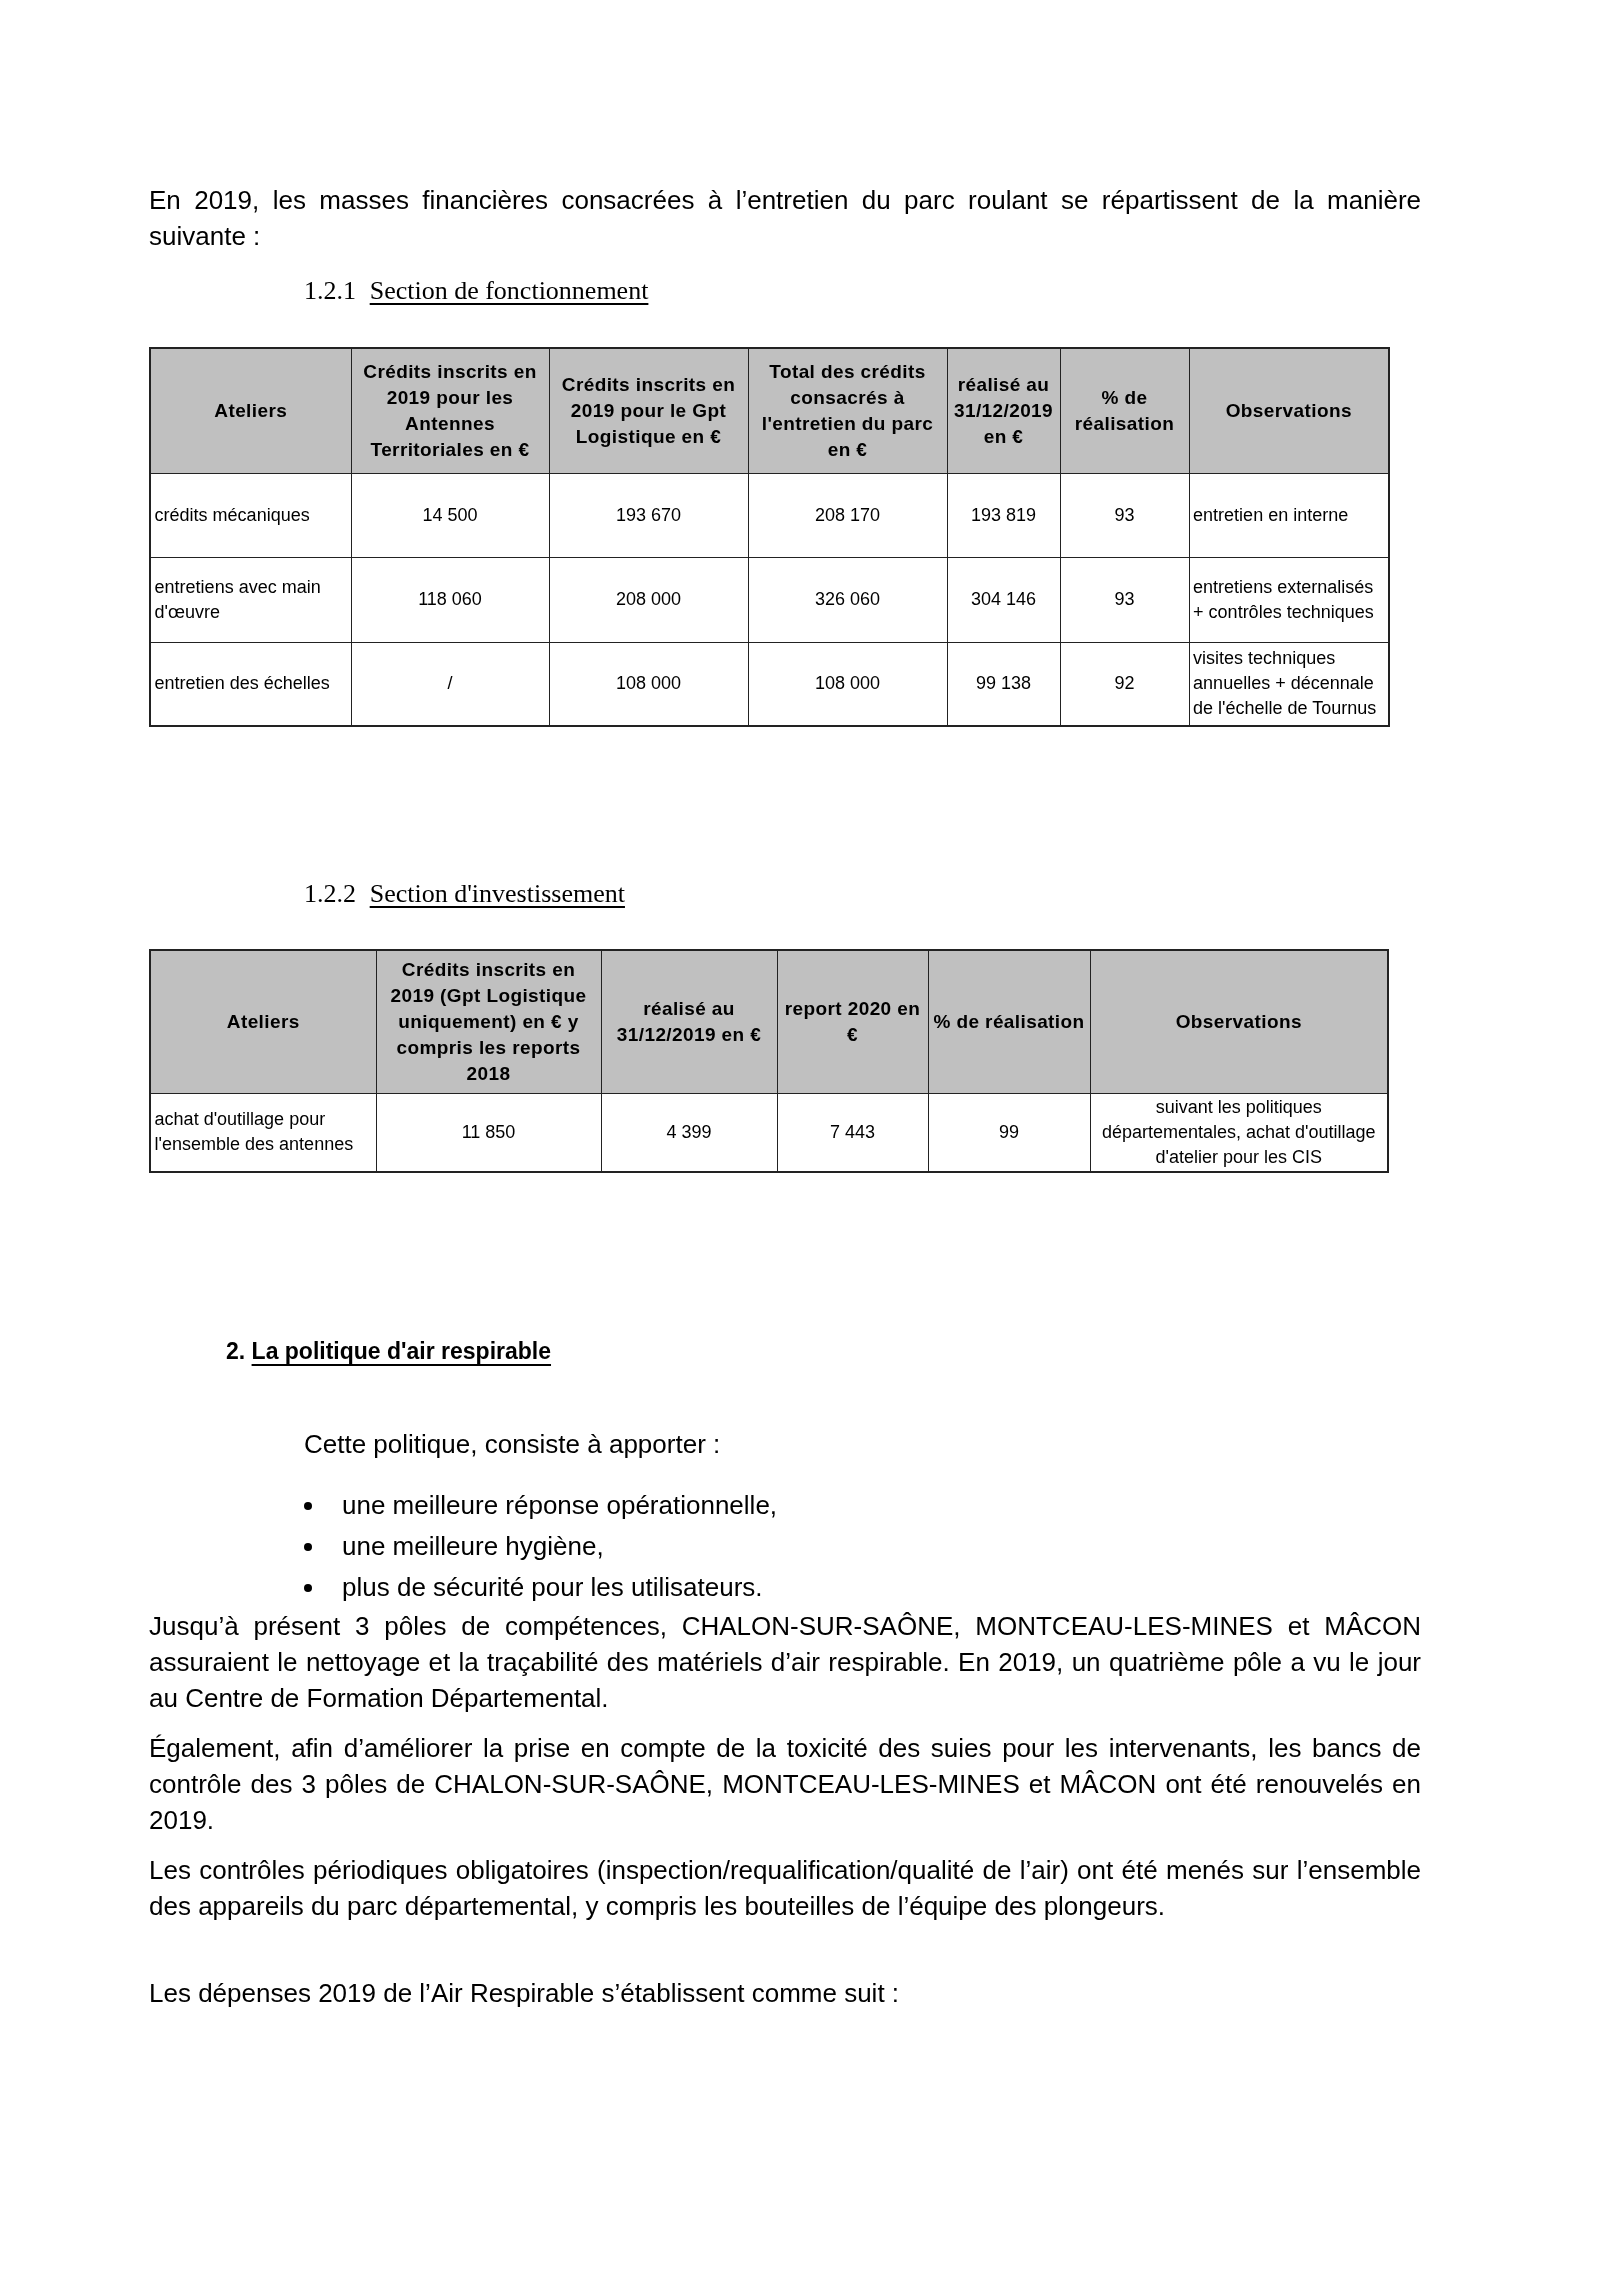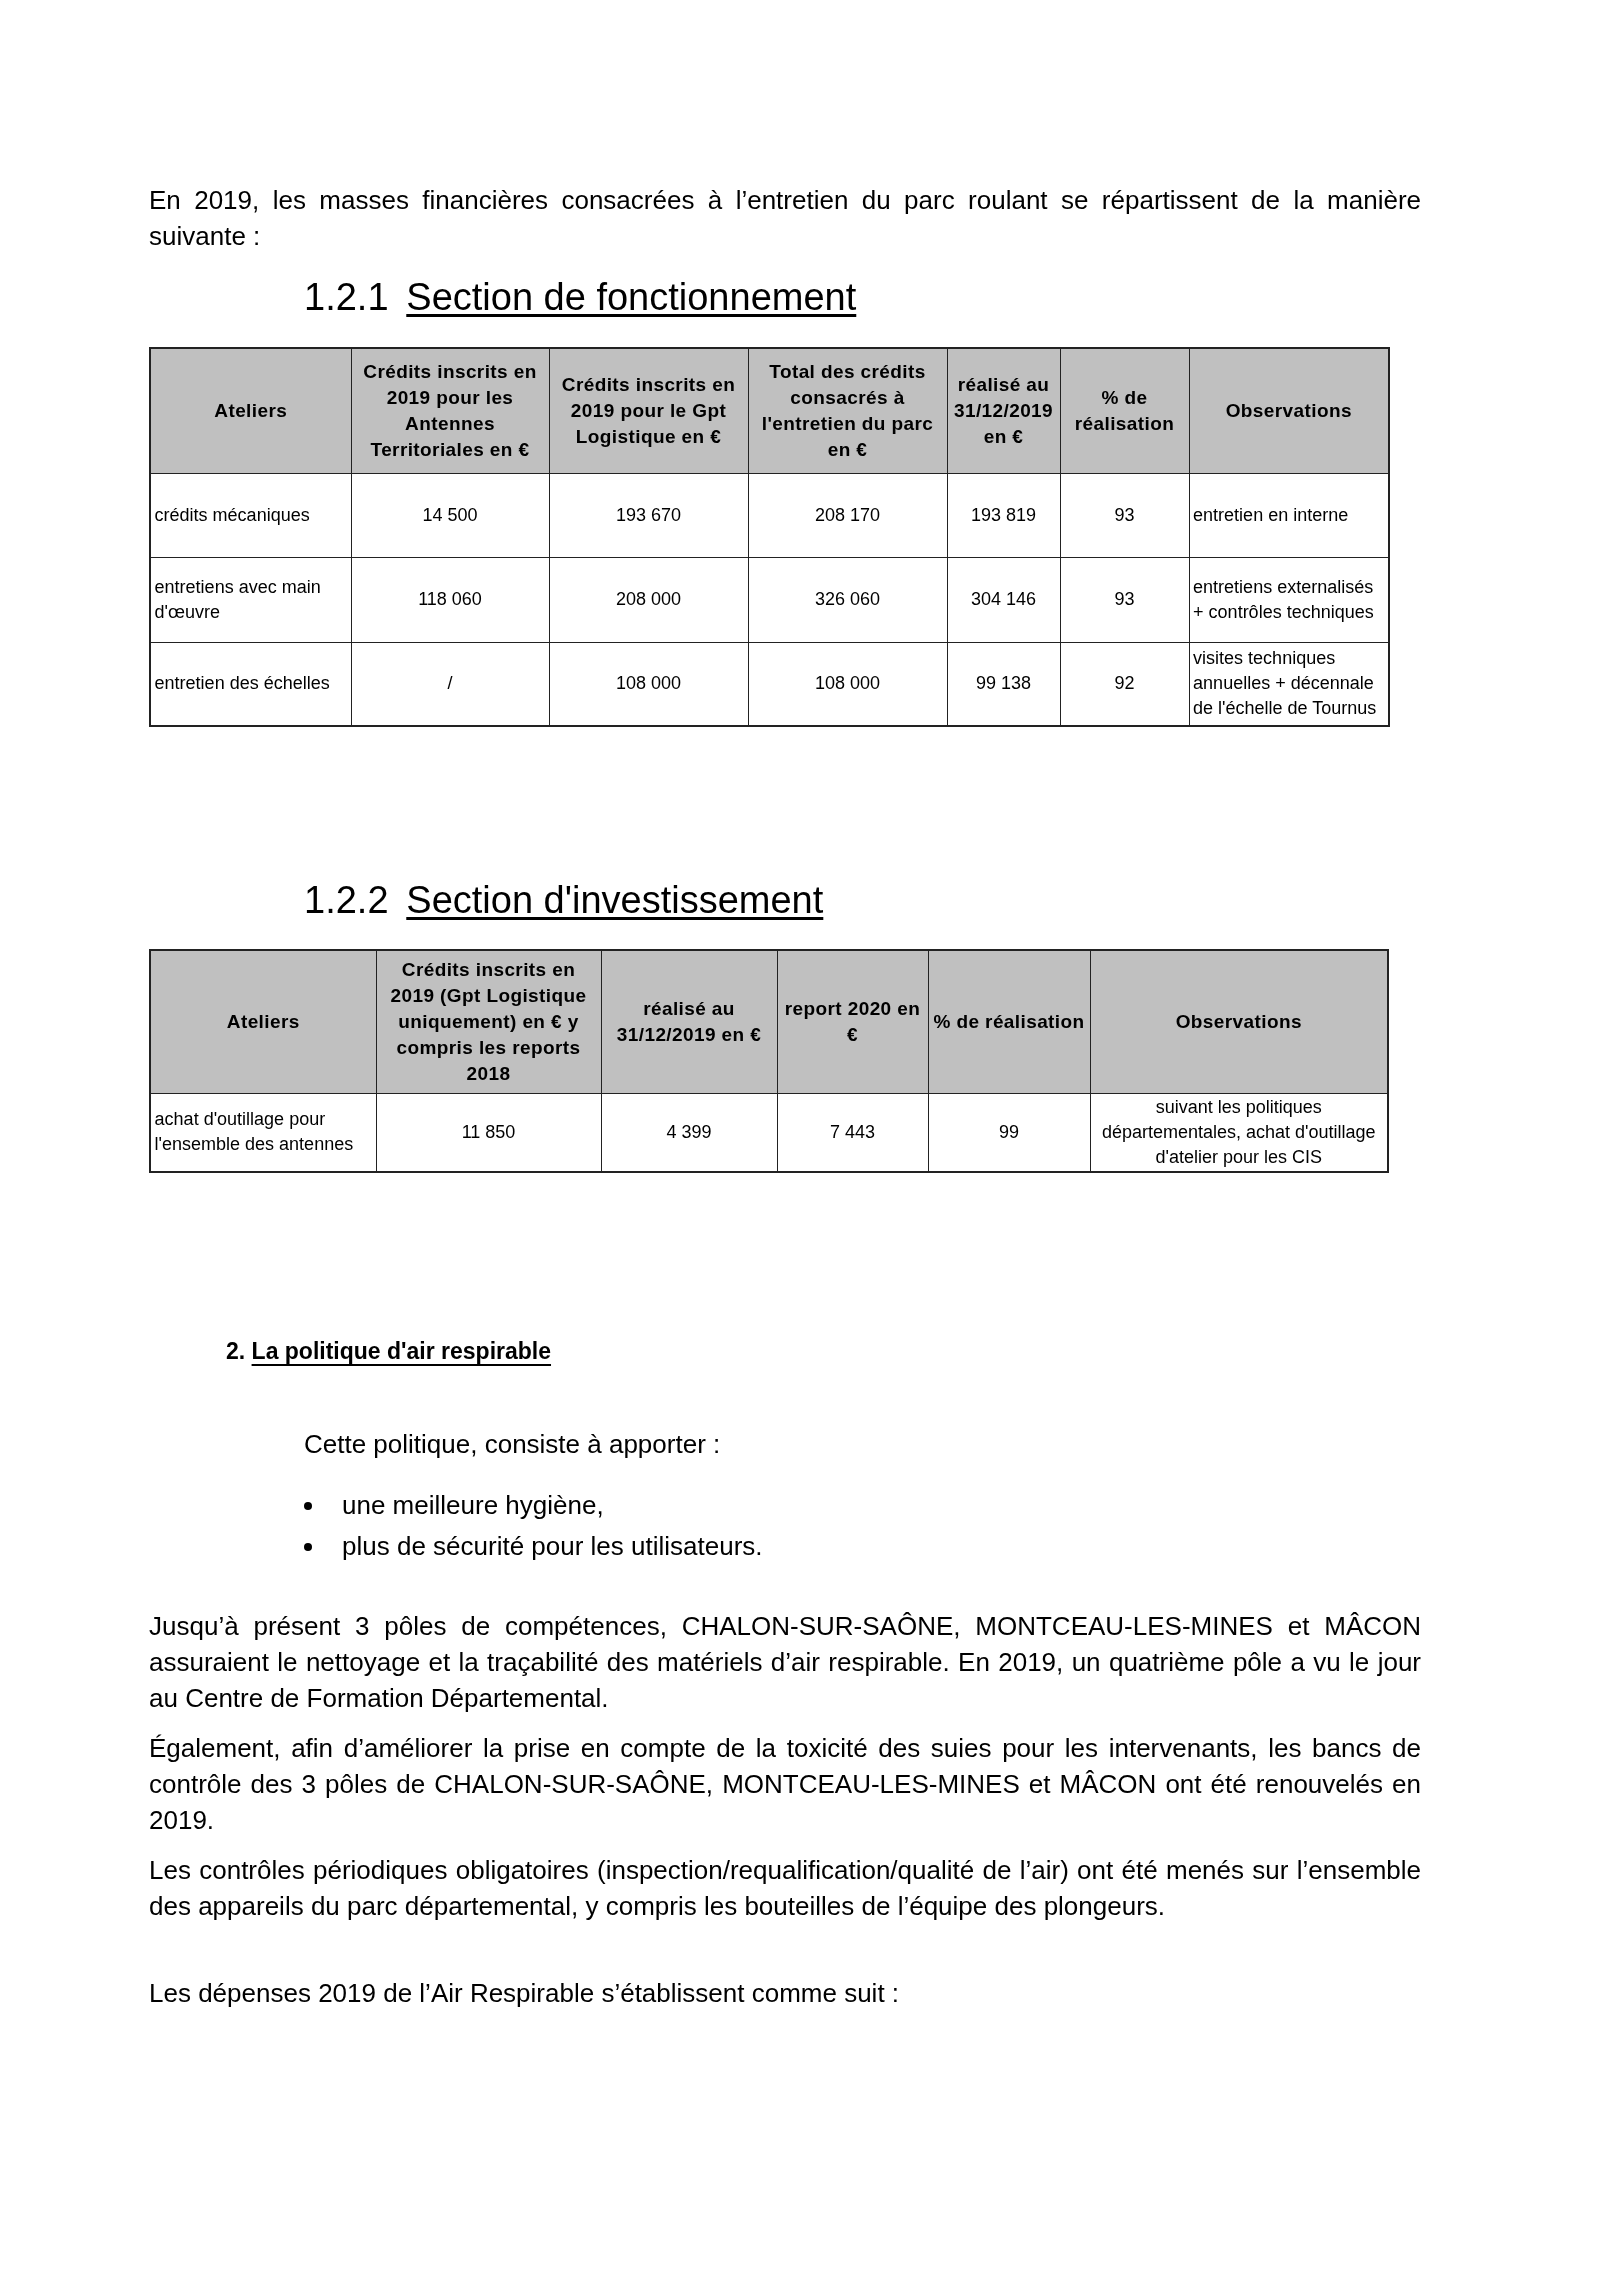--- a/index.html
+++ b/index.html
@@ -7,21 +7,21 @@
     width: 1621px; height: 2293px; position: relative; overflow: hidden;
     font-family: "Liberation Sans", sans-serif; color: #000;
   }
   .abs { position: absolute; }
   .para {
     font-size: 26px; line-height: 36px; text-align: justify;
     left: 149px; width: 1272px;
   }
   .intro { top: 182px; }
   .h3 {
-    font-size: 38px; left: 304px;
+    font-size: 26px; left: 304px; font-family: Liberation Serif, serif;
   }
   .h3 .num { margin-right: 7.2px; }
   .h3 .t { text-decoration: underline; text-underline-offset: 3.6px; }
   .h2 {
     font-size: 23px; font-weight: bold; left: 226px; top: 1338px;
   }
   .h2 .t { text-decoration: underline; text-underline-offset: 4.5px; }
   table { border-collapse: collapse; position: absolute; table-layout: fixed; }
   td, th { border: 1.8px solid #222; padding: 0 3.6px; }
   th {
@@ -146,20 +146,21 @@
 </table>
 
 <div class="abs h2">
   <span>2.</span>
   <span class="t">La politique d'air respirable</span>
 </div>
 
 <div class="abs bullets">
   <div class="lead">Cette politique, consiste à apporter :</div>
   <ul>
+    <li><span class="dot"></span><span>une meilleure réponse opérationnelle,</span></li>
     <li><span class="dot"></span><span>une meilleure hygiène,</span></li>
     <li><span class="dot"></span><span>plus de sécurité pour les utilisateurs.</span></li>
   </ul>
 </div>
 
 <p class="abs para p2" style="margin:0">Jusqu’à présent 3 pôles de compétences, CHALON-SUR-SAÔNE, MONTCEAU-LES-MINES et MÂCON assuraient le nettoyage et la traçabilité des matériels d’air respirable. En 2019, un quatrième pôle a vu le jour au Centre de Formation Départemental.</p>
 <p class="abs para p3" style="margin:0">Également,  afin d’améliorer la prise en compte de la toxicité des suies pour les intervenants, les bancs de contrôle des 3 pôles de CHALON-SUR-SAÔNE, MONTCEAU-LES-MINES et MÂCON ont été renouvelés en 2019.</p>
 <p class="abs para p4" style="margin:0">Les contrôles périodiques obligatoires (inspection/requalification/qualité de l’air) ont été menés sur l’ensemble des appareils du parc départemental, y compris les bouteilles de l’équipe des plongeurs.</p>
 <p class="abs para p5" style="margin:0">Les dépenses 2019 de l’Air Respirable s’établissent comme suit :</p>
 

